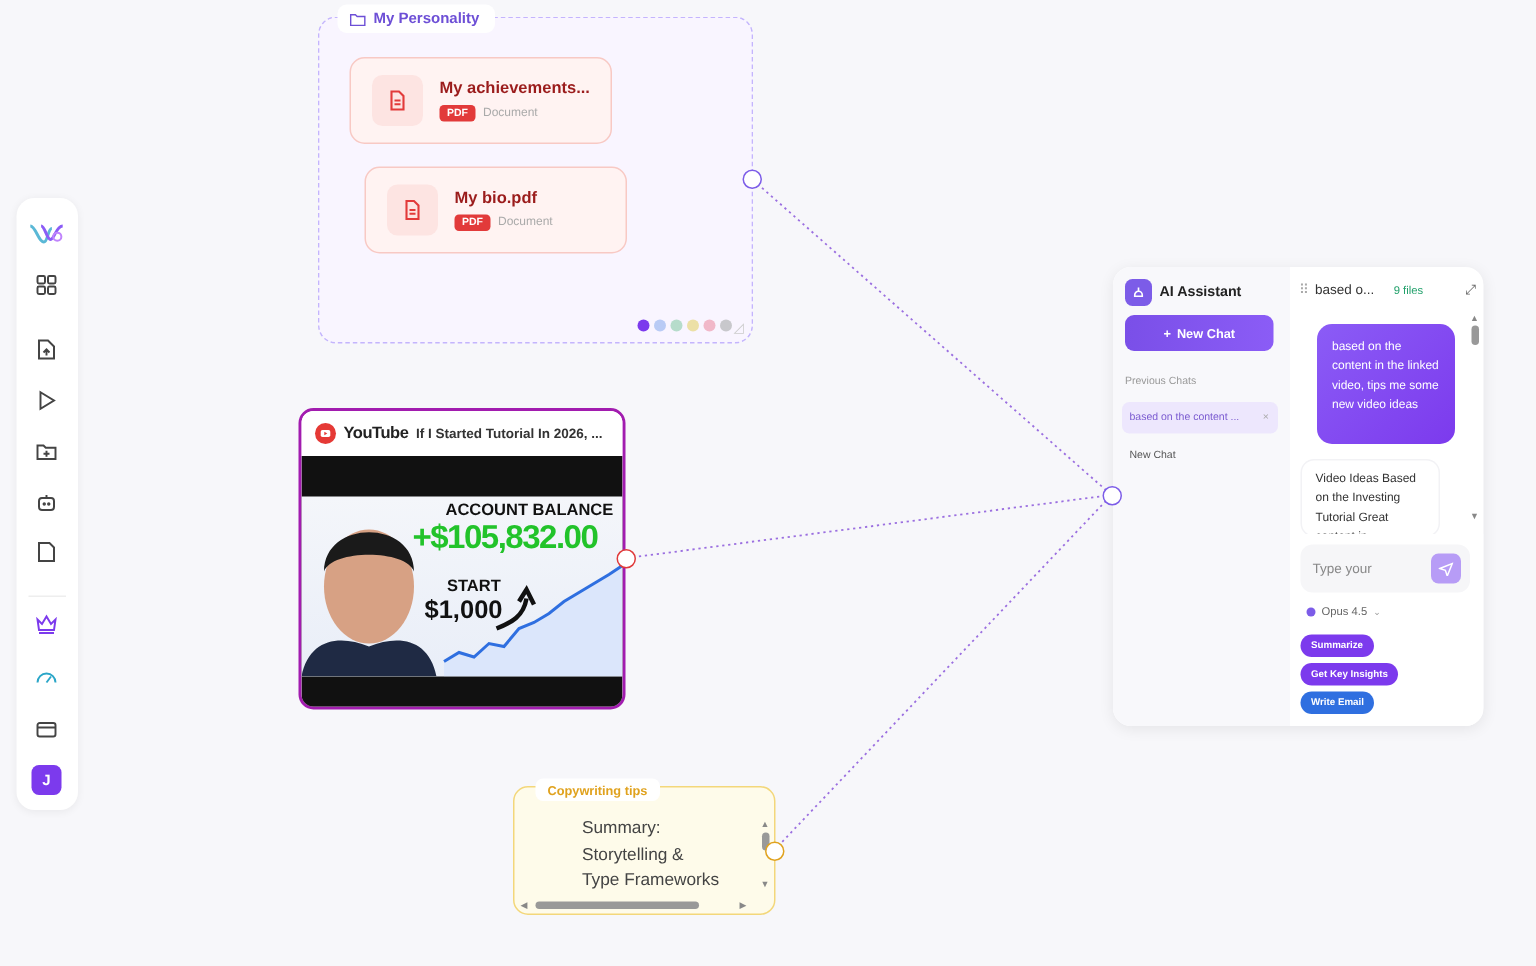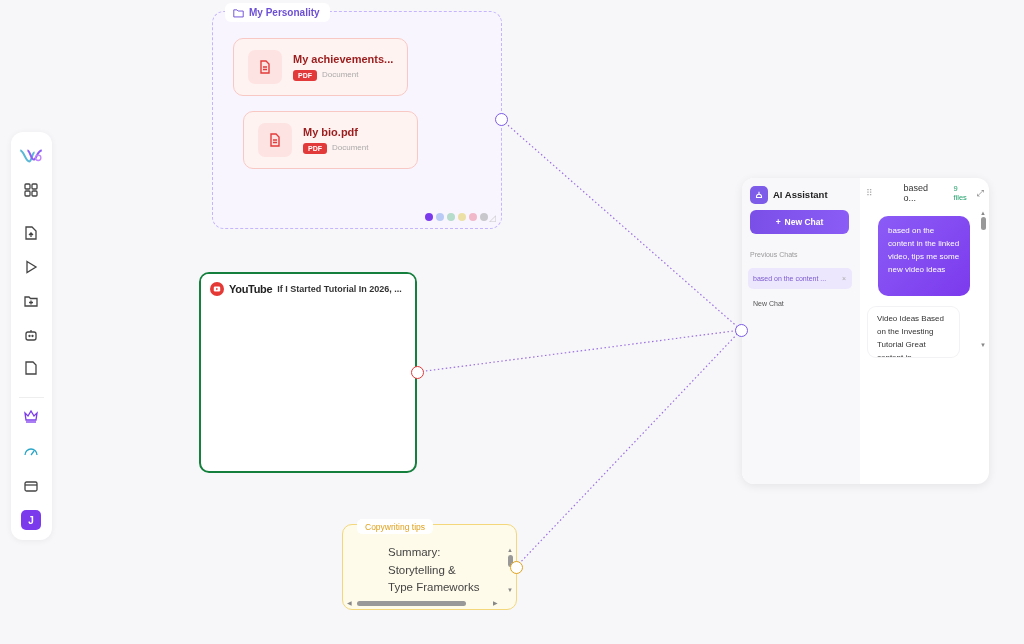--- a/index.html
+++ b/index.html
@@ -53,21 +53,21 @@
   .pdf-badge { background: #e23a3a; color: #fff; font-size: 7px; font-weight: bold; padding: 2px 5px; border-radius: 3px; }
   .file-type { font-size: 8px; color: #aaa; }
   .dots { left: 425px; top: 213px; display: flex; gap: 3px; }
   .dot { width: 8px; height: 8px; border-radius: 50%; cursor: pointer; }
 
   .port { width: 13px; height: 13px; border-radius: 50%; background: #fff; border: 1.5px solid; }
 
   
   .yt-card {
     left: 199px; top: 272px; width: 218px; height: 201px;
-    border: 2px solid #15803d; border-radius: 10px; background: #fff; overflow: hidden;
+    border: 2px solid #a21caf; border-radius: 10px; background: #fff; overflow: hidden;
   }
   .yt-header { height: 30px; display: flex; align-items: center; padding-left: 9px; gap: 5px; background: #fff; }
   .yt-logo { width: 14px; height: 14px; border-radius: 50%; background: #e53935; display: flex; align-items: center; justify-content: center; }
   .yt-brand { font-size: 11px; font-weight: bold; color: #222; letter-spacing: -0.3px; }
   .yt-title { font-size: 9px; font-weight: bold; color: #333; white-space: nowrap; overflow: hidden; }
   .yt-thumb { position: relative; height: 169px; background: #111; }
   .yt-img { position: absolute; left: 0; top: 27px; width: 214px; height: 120px; background: linear-gradient(180deg,#f4f6fa 0%,#e9eef8 100%); overflow: hidden; }
 
   
   .ai-panel {
@@ -116,21 +116,21 @@
   .model-select { position: absolute; left: 10px; top: 47px; display: flex; align-items: center; gap: 4px; font-size: 7.5px; color: #666; cursor: pointer; }
   .chip { position: absolute; left: 6px; height: 15px; border-radius: 8px; color: #fff; font-size: 6.5px; font-weight: bold; display: flex; align-items: center; padding: 0 7px; cursor: pointer; }
 
   
   .note {
     left: 342px; top: 524px; width: 175px; height: 86px;
     background: #fefbea; border: 1.5px solid #f3d77a; border-radius: 10px; overflow: hidden;
   }
   .note-label {
     left: 357px; top: 519px; height: 15px; padding: 0 8px; background: #fff; border-radius: 5px;
-    font-size: 8.5px; font-weight: normal; color: #e0a21e; display: flex; align-items: center;
+    font-size: 8.5px; font-weight: bold; color: #e0a21e; display: flex; align-items: center;
   }
   .note-text { position: absolute; left: 45px; top: 19px; font-size: 11.5px; line-height: 17.5px; color: #444; }
 </style>
 </head>
 <body>
 
 <svg class="wires">
   <line x1="502" y1="120" x2="741" y2="330" stroke="#9b6fe0" stroke-width="1.2" stroke-dasharray="1.5,2.5"></line>
   <line x1="418" y1="372" x2="741" y2="330" stroke="#9b6fe0" stroke-width="1.2" stroke-dasharray="1.5,2.5"></line>
   <line x1="516" y1="567" x2="741" y2="330" stroke="#9b6fe0" stroke-width="1.2" stroke-dasharray="1.5,2.5"></line>
@@ -261,20 +261,37 @@
   <div class="yt-header">
     <div class="yt-logo">
       <svg viewBox="0 0 10 10" width="8" height="8">
           <rect x="1" y="2" width="8" height="6" rx="1.5" fill="#fff"></rect>
           <path d="M4 3.5l2.5 1.5L4 6.5z" fill="#e53935"></path>
         </svg>
     </div>
     <span class="yt-brand">YouTube</span>
     <span class="yt-title">If I Started Tutorial In 2026, ...</span>
   </div>
+  <div class="yt-thumb">
+    <div class="yt-img">
+      <svg viewBox="0 0 214 120" width="214" height="120" style="position:absolute;left:0;top:0;">
+        <path d="M95 110 L105 104 L115 107 L125 98 L135 100 L145 88 L155 84 L165 78 L175 70 L185 64 L195 58 L205 52 L214 46 L214 120 L95 120 Z" fill="#dbe6fb"></path>
+        <path d="M95 110 L105 104 L115 107 L125 98 L135 100 L145 88 L155 84 L165 78 L175 70 L185 64 L195 58 L205 52 L214 46" stroke="#2f6fe0" stroke-width="2" fill="none"></path>
+        <ellipse cx="45" cy="60" rx="30" ry="38" fill="#d7a184"></ellipse>
+        <path d="M15 50 C15 15 75 15 75 50 C70 35 20 35 15 50 Z" fill="#1a1a1a"></path>
+        <path d="M0 120 C5 95 25 92 45 100 C65 92 85 95 90 120 Z" fill="#1f2a44"></path>
+        <path d="M130 88 C140 84 148 80 150 68" stroke="#111" stroke-width="3" fill="none"></path>
+        <path d="M145 70 L150 62 L155 72" stroke="#111" stroke-width="3" fill="none"></path>
+      </svg>
+      <div style="position:absolute;left:96px;top:3px;font-size:11px;font-weight:bold;color:#111;">ACCOUNT BALANCE</div>
+      <div style="position:absolute;left:74px;top:14px;font-size:22px;font-weight:bold;color:#22c32a;letter-spacing:-1px;">+$105,832.00</div>
+      <div style="position:absolute;left:97px;top:54px;font-size:11px;font-weight:bold;color:#111;">START</div>
+      <div style="position:absolute;left:82px;top:66px;font-size:17px;font-weight:bold;color:#111;">$1,000</div>
+    </div>
+  </div>
 </div>
 <div class="abs port" style="left:411px;top:366px;border-color:#e03a3a;"></div>
 
 <div class="abs ai-panel">
   <div class="ai-left">
     <div class="ai-logo">
       <svg viewBox="0 0 12 12" width="10" height="10" fill="none" stroke="#fff" stroke-width="1.3">
           <path d="M3 8a3 3 0 0 1 6 0v1H3z"></path>
           <path d="M6 2v3"></path>
         </svg>
@@ -287,34 +304,50 @@
     <div class="prev-label">Previous Chats</div>
     <div class="chat-item-active">
       <span>based on the content ...</span>
       <span style="color:#aaa;">×</span>
     </div>
     <div class="chat-item">New Chat</div>
   </div>
 
   <div class="ai-topbar">
     <span style="color:#aaa;font-size:9px;letter-spacing:-1px;">⠿</span>
-    <span style="color:#333;margin-left:27px;">based o...</span>
+    <span style="color:#333;">based o...</span>
     <span style="color:#22a06b;font-size:7.5px;margin-left:8px;">9 files</span>
     <span style="margin-left:auto;color:#666;font-size:9px;">⤢</span>
   </div>
 
   <div class="user-bubble">based on the content in the linked video, tips me some new video ideas</div>
   <div class="bot-bubble">Video Ideas Based on the Investing Tutorial Great content in...</div>
 
   <div class="scrollbar-v">
     <div style="font-size:6px;color:#888;text-align:center;">▲</div>
     <div style="width:5px;height:13px;background:#999;border-radius:3px;margin:1px auto;"></div>
     <div style="position:absolute;top:132px;left:0;width:8px;font-size:6px;color:#888;text-align:center;">▼</div>
   </div>
 
+  <div class="input-area">
+    <input class="msg-input" placeholder="Type your" style="">
+    <div class="send-btn">
+      <svg viewBox="0 0 12 12" width="10" height="10" fill="none" stroke="#fff" stroke-width="1.2">
+          <path d="M1 6l10-4-4 10-1.5-4.5z"></path>
+        </svg>
+    </div>
+    <div class="model-select">
+      <span style="width:6px;height:6px;border-radius:50%;background:#7c5ce8;display:inline-block;"></span>
+      <span>Opus 4.5</span>
+      <span style="font-size:6px;color:#999;">⌄</span>
+    </div>
+    <div class="chip" style="top:67px;background:#7c3aed;">Summarize</div>
+    <div class="chip" style="top:86px;background:#7c3aed;">Get Key Insights</div>
+    <div class="chip" style="top:105px;background:#2f6fe0;">Write Email</div>
+  </div>
 </div>
 <div class="abs port" style="left:735px;top:324px;border-color:#7c5ce8;"></div>
 
 <div class="abs note">
   <div class="note-text">
     <div>Summary:</div>
     <div>Storytelling &amp;</div>
     <div>Type Frameworks</div>
   </div>
   <div style="position:absolute;left:164px;top:22px;font-size:6px;color:#888;">▲</div>

